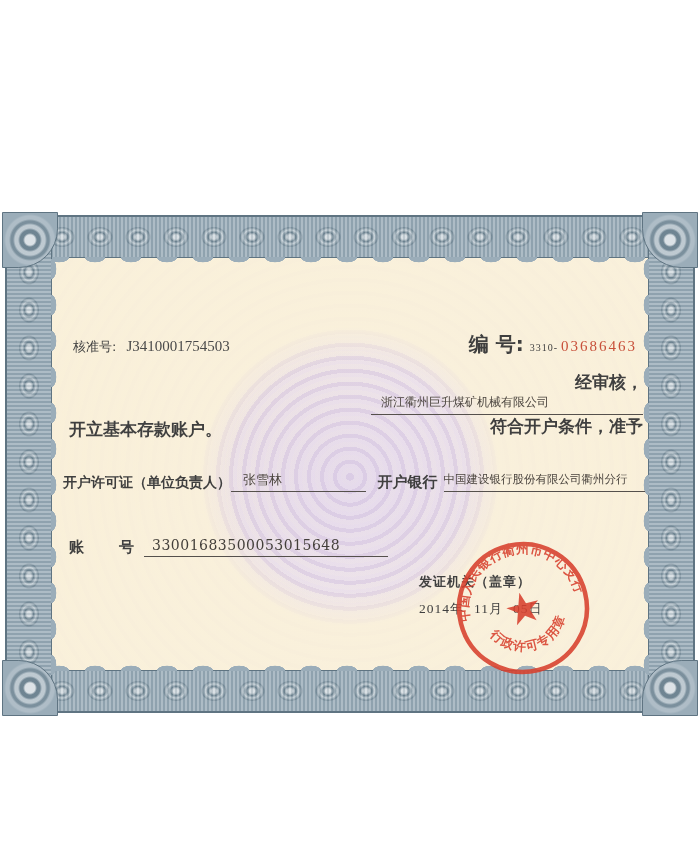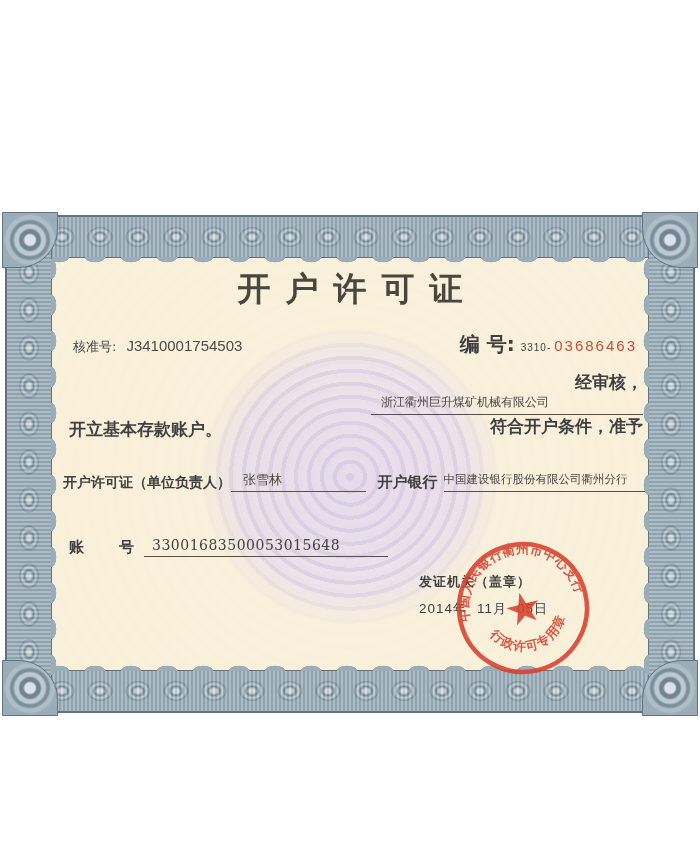--- a/index.html
+++ b/index.html
@@ -71,21 +71,21 @@
   .title{
     position:absolute;top:14px;left:0;right:0;text-align:center;
     font-family:"DejaVu Serif","Liberation Serif",serif;
     font-size:33px;font-weight:bold;letter-spacing:15px;padding-left:15px;
     color:#4b4540;
   }
   .meta-row{
     position:absolute;top:78px;left:26px;right:16px;
     display:flex;justify-content:space-between;align-items:baseline;font-size:13px;
   }
-  .num{font-family:Liberation Sans, sans-serif;}
+  .num{font-family:Liberation Serif, serif;}
   .approval-value{font-size:15px;margin-left:10px;color:#4a4a4a;}
   .serial-label{font-size:20px;font-weight:bold;}
   .serial-prefix{font-size:10px;margin-left:6px;letter-spacing:1px;}
   .serial-number{font-size:15px;color:var(--serial-red,#c8503a);letter-spacing:2px;margin-left:3px;}
   .underline{border-bottom:1.5px solid #55504c;}
   .review-row{
     position:absolute;top:118px;left:46px;right:10px;
     display:flex;align-items:flex-end;flex-direction:column;
   }
   .b17{font-size:17px;font-weight:bold;white-space:nowrap;}
@@ -141,21 +141,20 @@
   <div class="strip v left"></div>
   <div class="strip v right"></div>
   <div class="corner tl"></div>
   <div class="corner tr"></div>
   <div class="corner bl"></div>
   <div class="corner br"></div>
 
   <div class="inner">
     <div class="content">
 
-      <div class="title">开户许可证</div>
 
       <div class="meta-row">
         <div>
           <span>核准号:</span><span class="num approval-value">J3410001754503</span>
         </div>
         <div>
           <span class="serial-label">编 号:</span><span class="num serial-prefix">3310-</span><span class="num serial-number">03686463</span>
         </div>
       </div>
 

